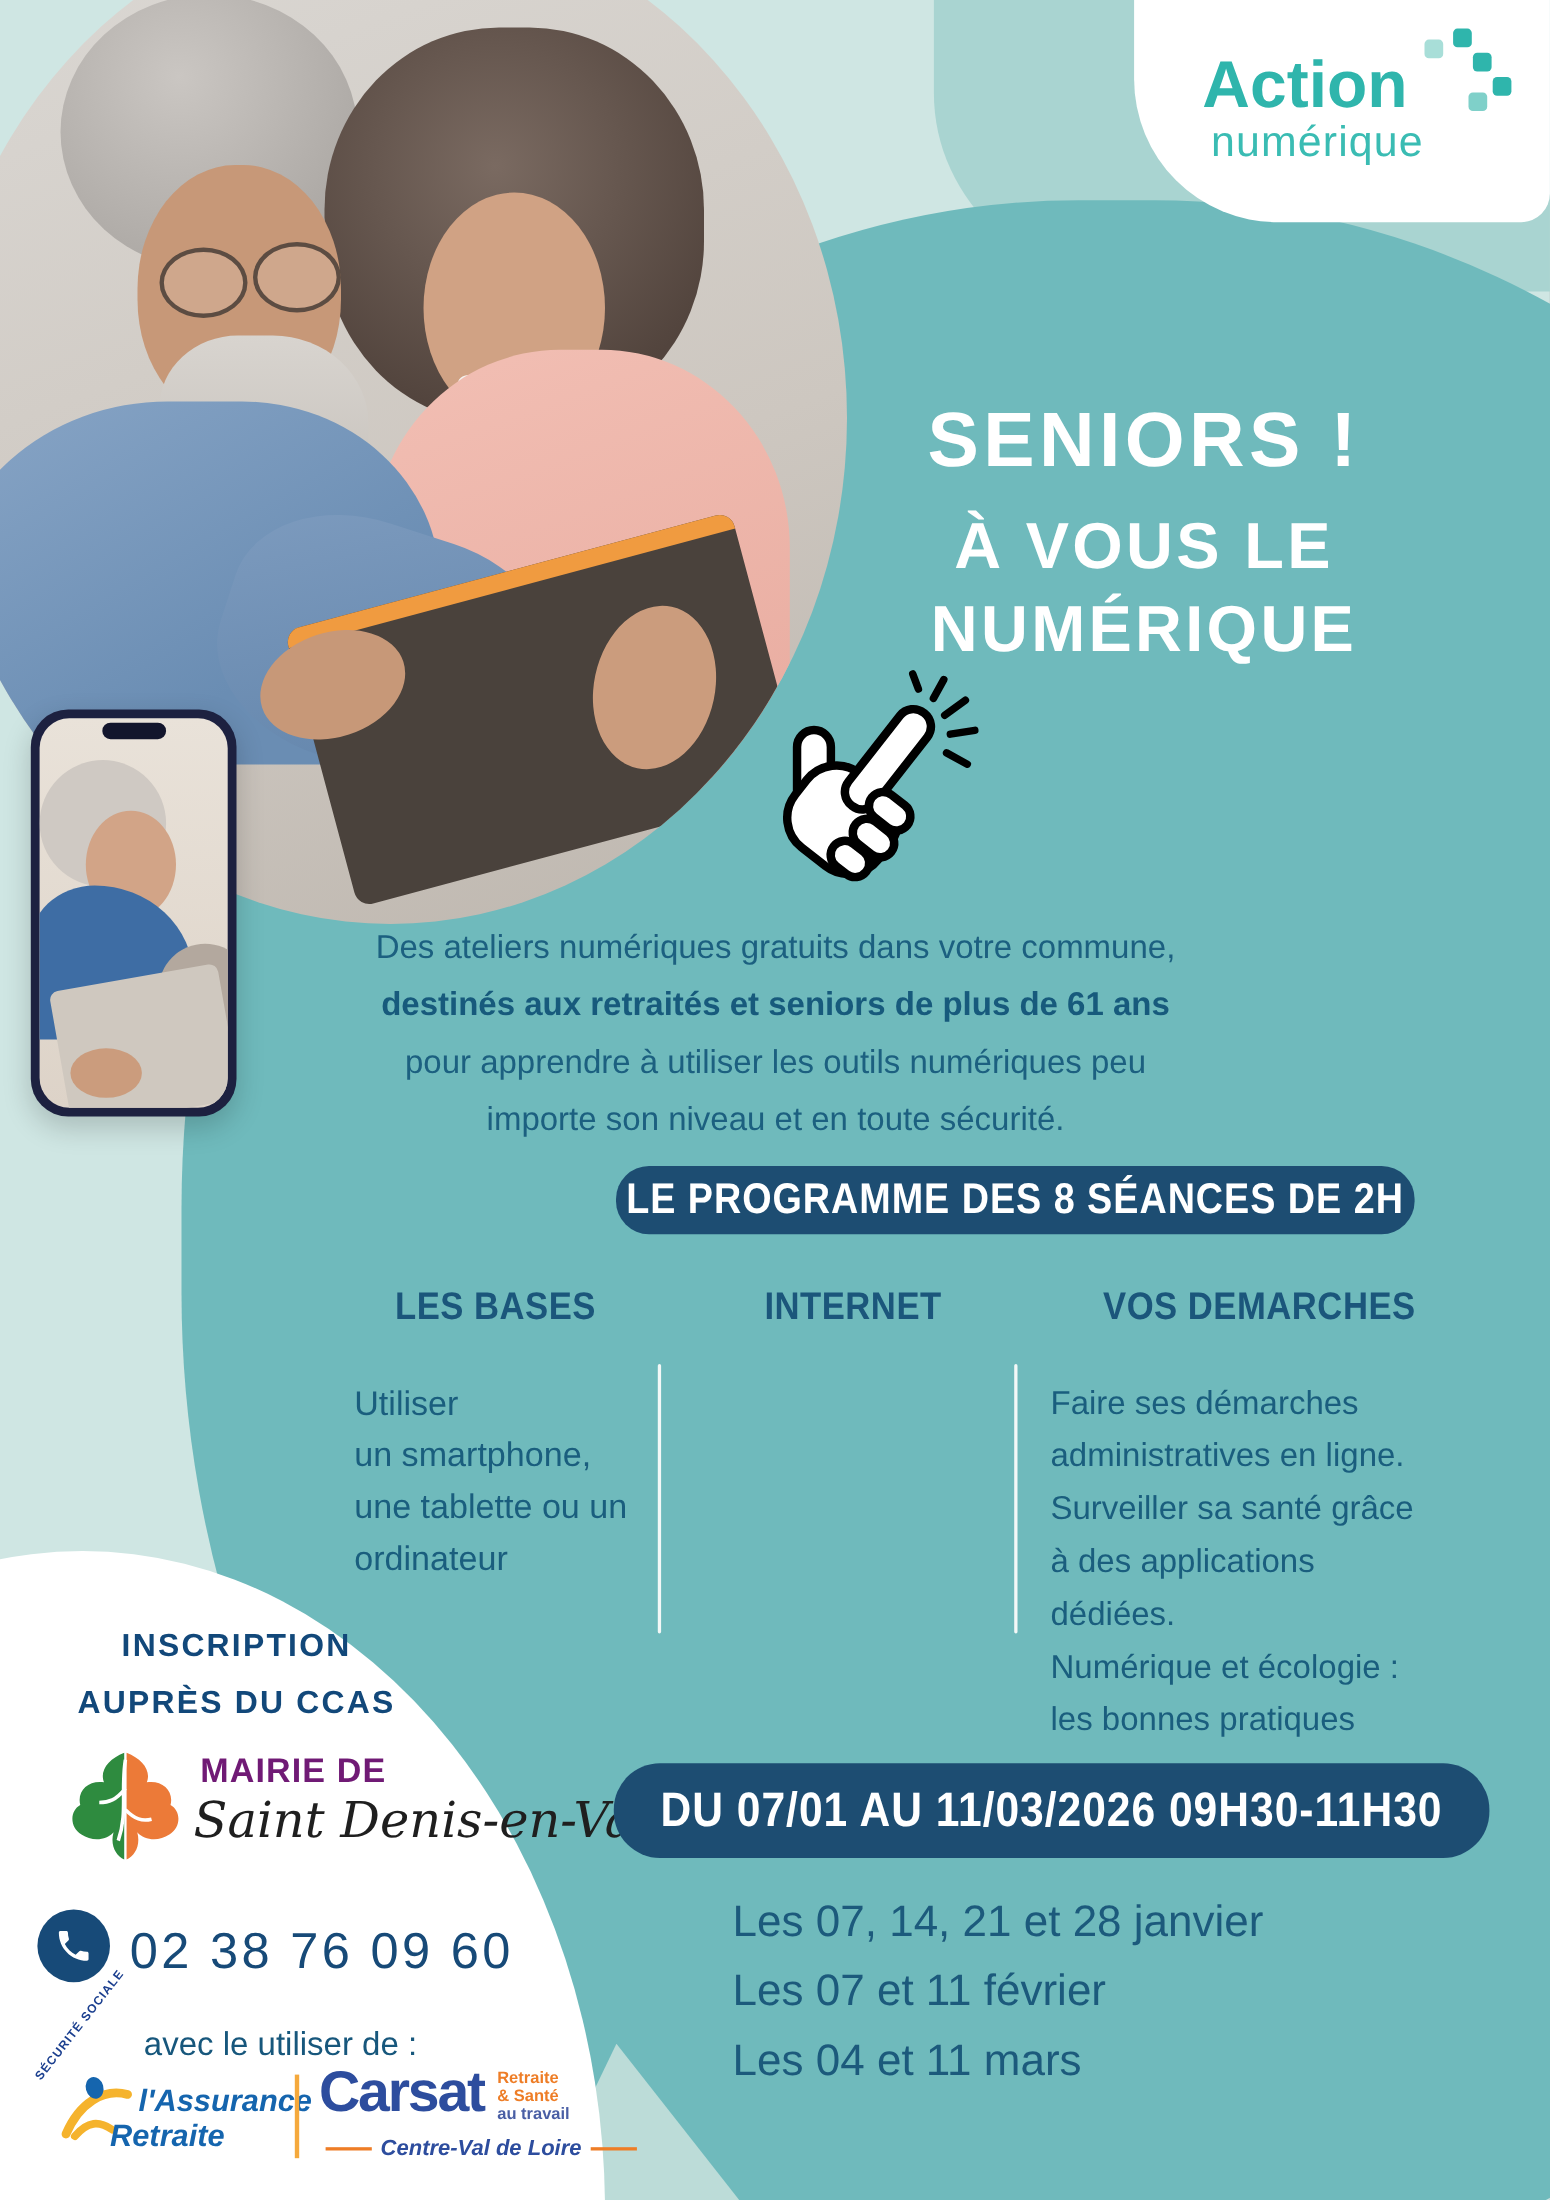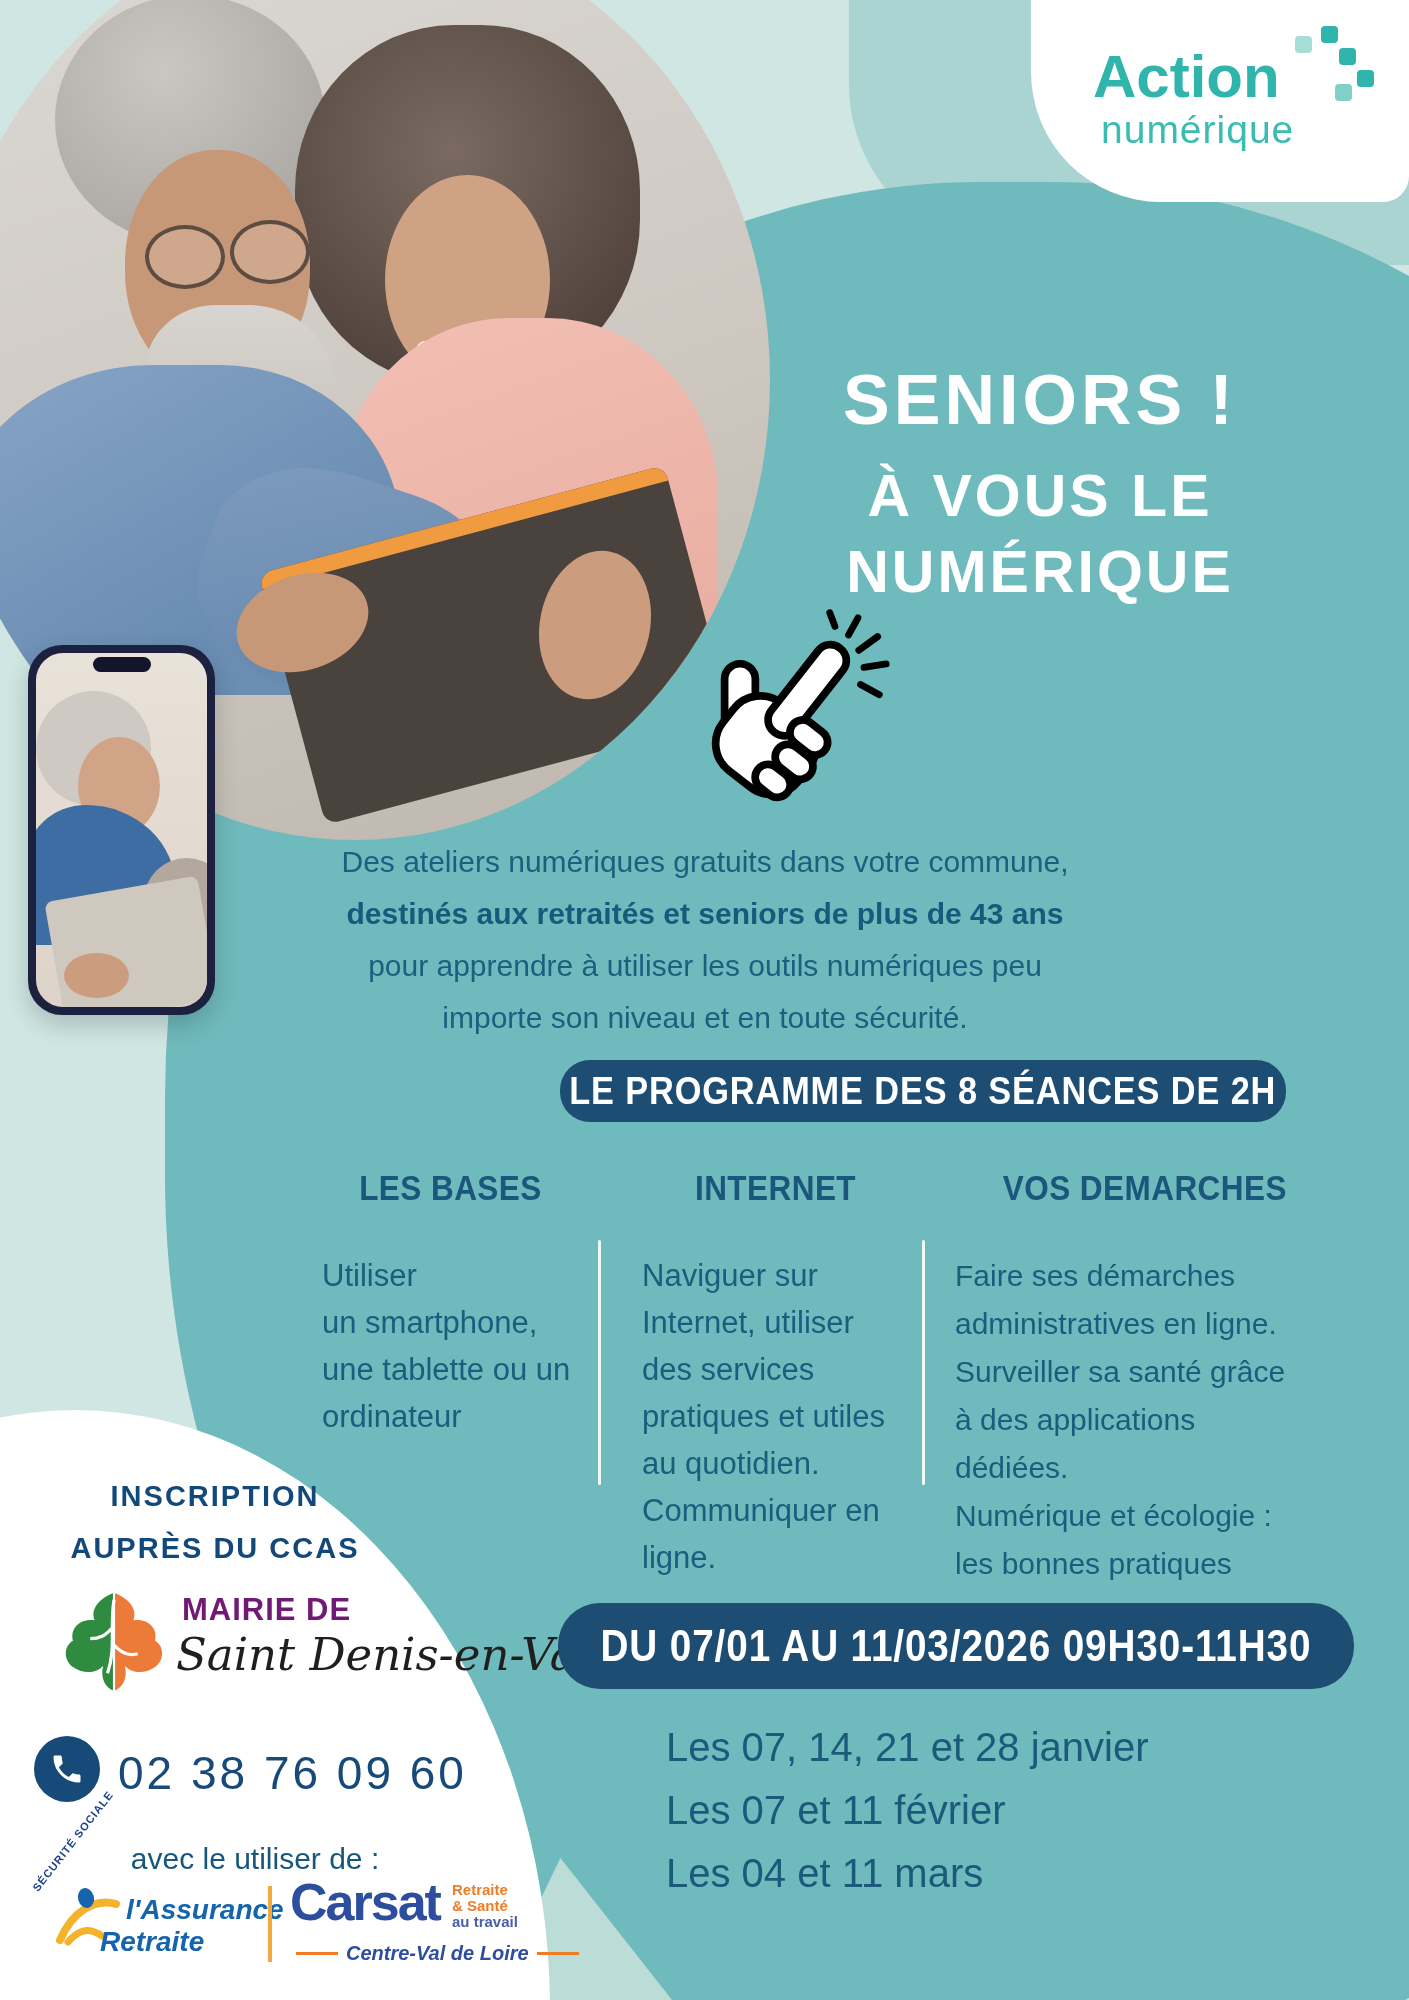--- a/index.html
+++ b/index.html
@@ -202,21 +202,21 @@
       <div class="ps-top"></div>
       <div class="ps-head2"></div>
       <div class="ps-tablet"></div>
       <div class="ps-hand"></div>
     </div>
     <div id="phone-notch"></div>
   </div>
 
   <div class="abs" id="intro">
     <div>Des ateliers numériques gratuits dans votre commune,</div>
-    <div class="b">destinés aux retraités et seniors de plus de 43 ans</div>
+    <div class="b">destinés aux retraités et seniors de plus de 61 ans</div>
     <div>pour apprendre à utiliser les outils numériques peu</div>
     <div>importe son niveau et en toute sécurité.</div>
   </div>
 
   <div class="abs pill" id="banner1">
     <span>LE PROGRAMME DES 8 SÉANCES DE 2H</span>
   </div>
 
   <div class="abs col-head" id="col-head-2">
     <span>INTERNET</span></div>
@@ -225,27 +225,20 @@
   <div class="abs col-head" id="col-head-3">
     <span>VOS DEMARCHES</span></div>
 
   <div class="abs v-div" id="v-div-1"></div>
   <div class="abs v-div" id="v-div-2"></div>
 
   <div class="abs col-body" id="col-body-1">Utiliser
 un smartphone,
 une tablette ou un
 ordinateur</div>
-  <div class="abs col-body" id="col-body-2">Naviguer sur
-Internet, utiliser
-des services
-pratiques et utiles
-au quotidien.
-Communiquer en
-ligne.</div>
   <div class="abs col-body" id="col-body-3">Faire ses démarches
 administratives en ligne.
 Surveiller sa santé grâce
 à des applications
 dédiées.
 Numérique et écologie :
 les bonnes pratiques</div>
 
   <div class="abs" id="white-blob"></div>
 

